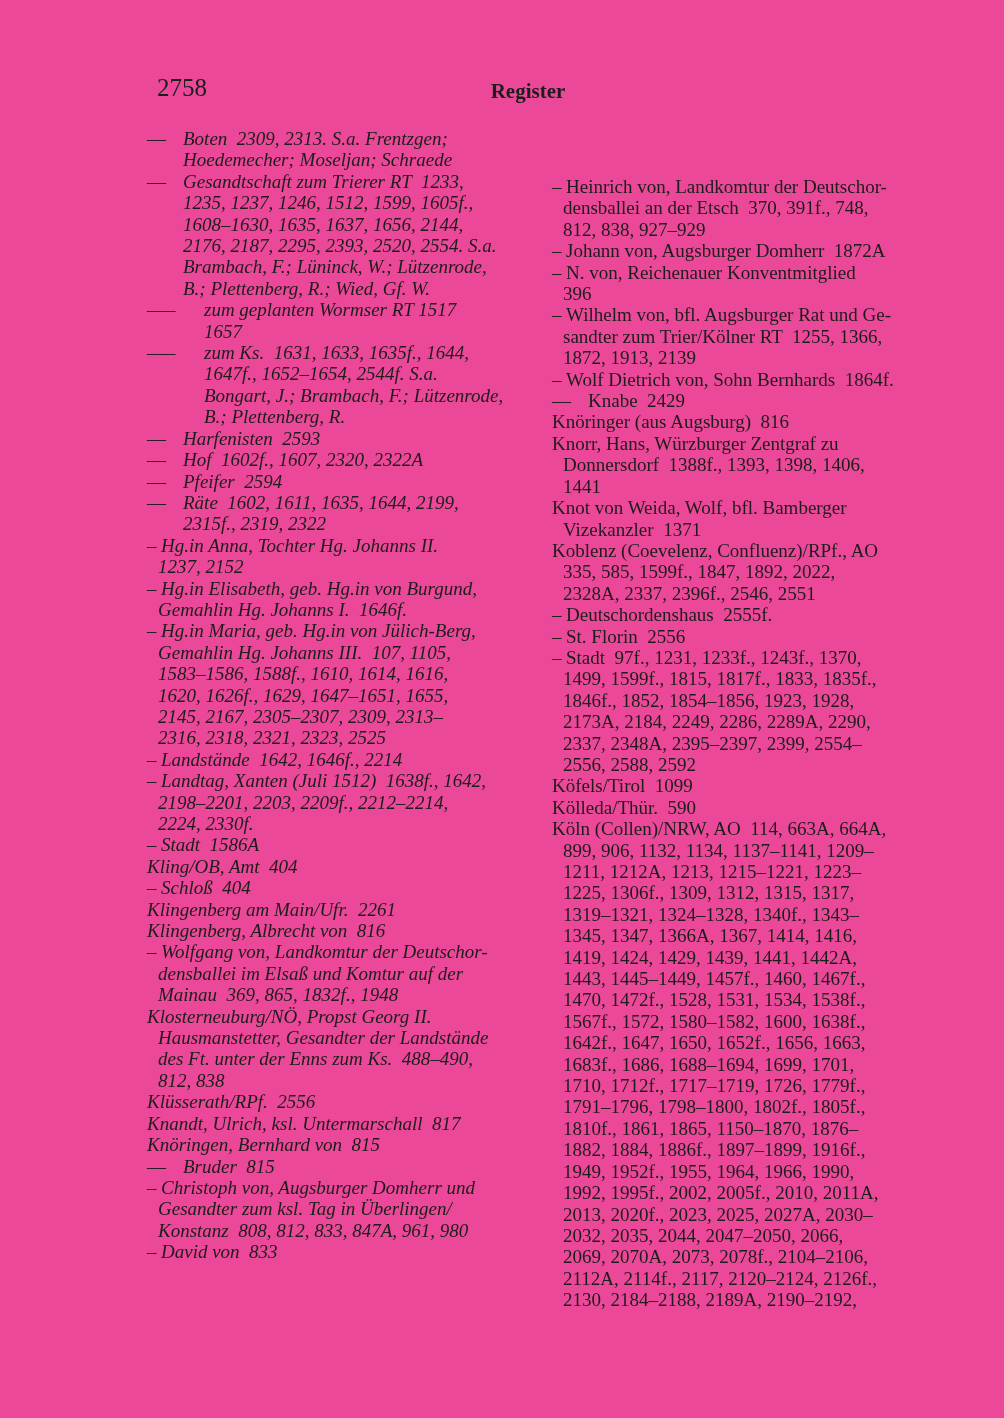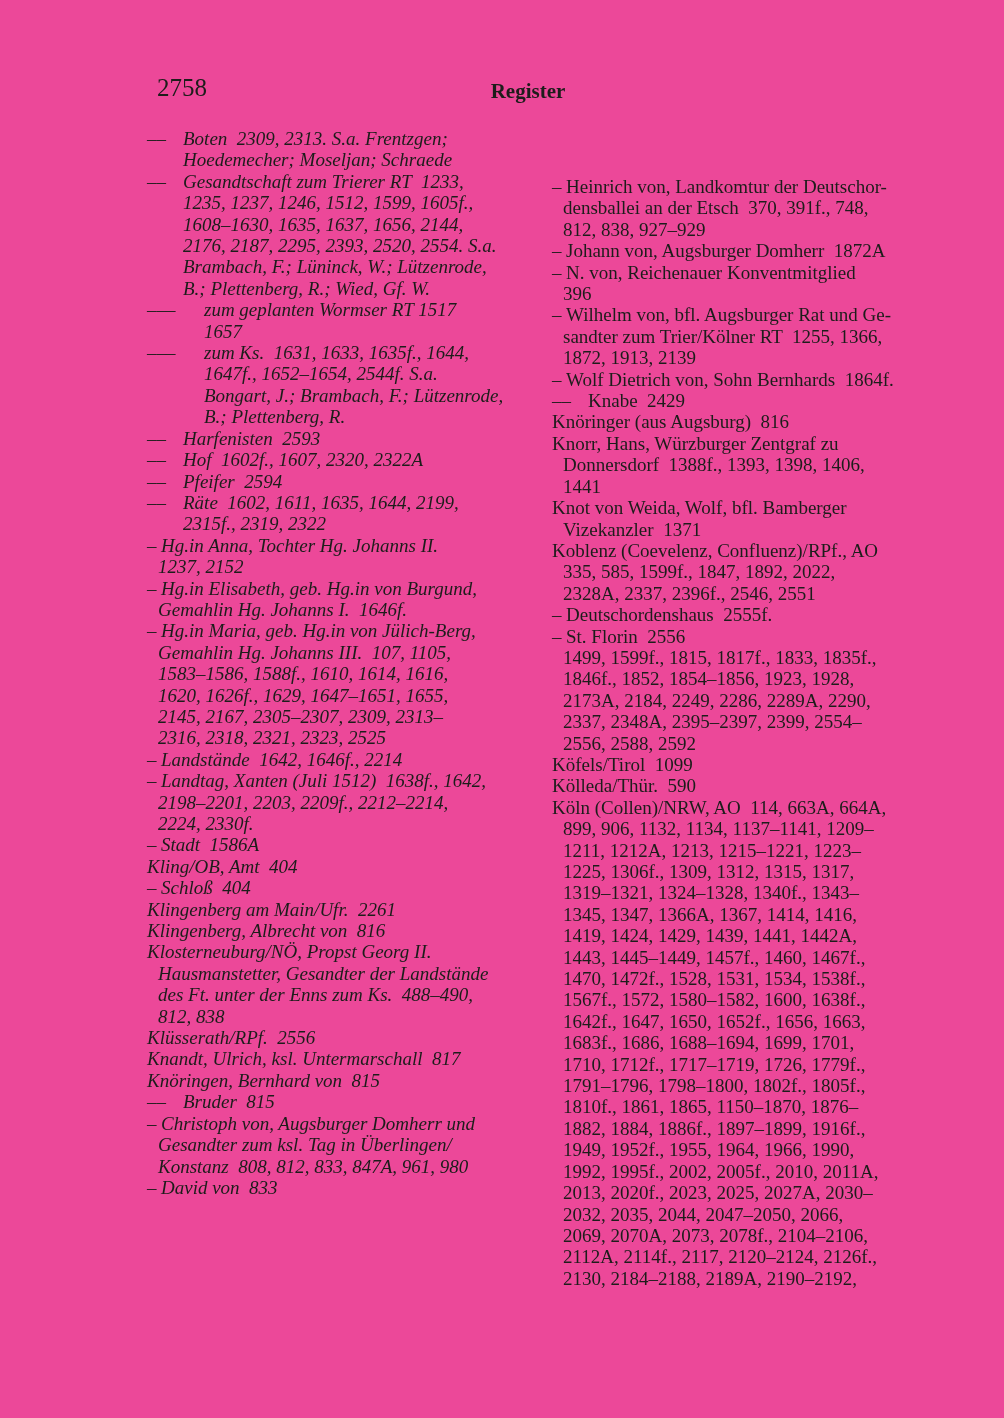--- a/index.html
+++ b/index.html
@@ -104,20 +104,25 @@
       </div>
       <div class="entry lvl1">
         <div class="line first"><span class="prefix">–</span>Schloß  404</div>
       </div>
       <div class="entry lvl0">
         <div class="line first">Klingenberg am Main/Ufr.  2261</div>
       </div>
       <div class="entry lvl0">
         <div class="line first">Klingenberg, Albrecht von  816</div>
       </div>
+      <div class="entry lvl1">
+        <div class="line first"><span class="prefix">–</span>Wolfgang von, Landkomtur der Deutschor-</div>
+        <div class="line cont">densballei im Elsaß und Komtur auf der</div>
+        <div class="line cont">Mainau  369, 865, 1832f., 1948</div>
+      </div>
       <div class="entry lvl0">
         <div class="line first">Klosterneuburg/NÖ, Propst Georg II.</div>
         <div class="line cont">Hausmanstetter, Gesandter der Landstände</div>
         <div class="line cont">des Ft. unter der Enns zum Ks.  488–490,</div>
         <div class="line cont">812, 838</div>
       </div>
       <div class="entry lvl0">
         <div class="line first">Klüsserath/RPf.  2556</div>
       </div>
       <div class="entry lvl0">
@@ -179,20 +184,21 @@
         <div class="line cont">335, 585, 1599f., 1847, 1892, 2022,</div>
         <div class="line cont">2328A, 2337, 2396f., 2546, 2551</div>
       </div>
       <div class="entry lvl1">
         <div class="line first"><span class="prefix">–</span>Deutschordenshaus  2555f.</div>
       </div>
       <div class="entry lvl1">
         <div class="line first"><span class="prefix">–</span>St. Florin  2556</div>
       </div>
       <div class="entry lvl1">
+        <div class="line first"><span class="prefix">–</span>Stadt  97f., 1231, 1233f., 1243f., 1370,</div>
         <div class="line cont">1499, 1599f., 1815, 1817f., 1833, 1835f.,</div>
         <div class="line cont">1846f., 1852, 1854–1856, 1923, 1928,</div>
         <div class="line cont">2173A, 2184, 2249, 2286, 2289A, 2290,</div>
         <div class="line cont">2337, 2348A, 2395–2397, 2399, 2554–</div>
         <div class="line cont">2556, 2588, 2592</div>
       </div>
       <div class="entry lvl0">
         <div class="line first">Köfels/Tirol  1099</div>
       </div>
       <div class="entry lvl0">

